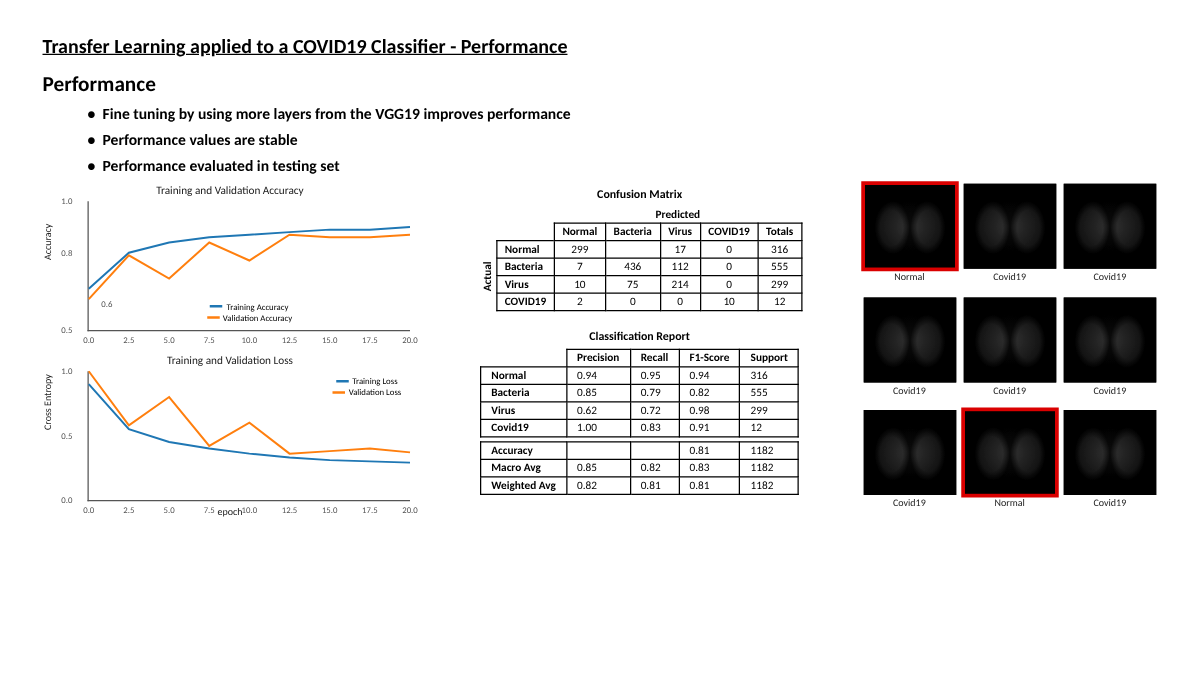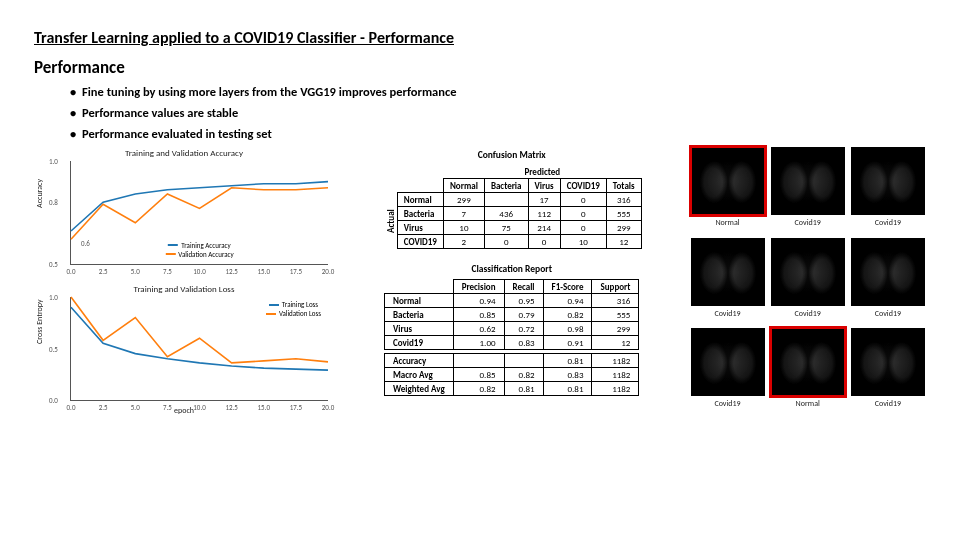--- a/index.html
+++ b/index.html
@@ -26,21 +26,21 @@
 
   .col-tables { width: 340px; display: flex; flex-direction: column; align-items: center; gap: 4px; font-size: 9px; }
   .tbl-title { font-size: 9.5px; font-weight: 600; margin-top: 2px; }
   table { border-collapse: collapse; font-size: 9px; background: #fff; }
   table.cm th, table.cm td { border: 1px solid #000; padding: 1px 6px; text-align: center; }
   table.cm .noborder { border: none; }
   table.cm .spanhdr { border: none; font-weight: 700; }
   table.cm .rowhdr { text-align: left; font-weight: 700; border: 1px solid #000; padding: 1px 6px; }
   table.cm .actual-lbl { border: none; font-weight: 700; writing-mode: vertical-rl; transform: rotate(180deg); padding: 0 2px; }
 
-  table.cr th, table.cr td { border: 1px solid #000; padding: 1px 8px; text-align: right; }
+  table.cr th, table.cr td { border: 1px solid #000; padding: 1px 8px; text-align: left; }
   table.cr .rowhdr { text-align: left; font-weight: 700; }
   table.cr .noborder { border: none; }
 
   .col-images { width: 260px; display: grid; grid-template-columns: repeat(3, 1fr); grid-template-rows: repeat(3, 1fr); gap: 4px; }
   .xray { position: relative; width: 100%; height: 84px; display: flex; flex-direction: column; align-items: center; }
   .xray .img { width: 74px; height: 68px; background:
       radial-gradient(ellipse 18px 28px at 30% 52%, rgba(255,255,255,0.0) 0%, rgba(255,255,255,0.0) 50%, rgba(0,0,0,0.55) 80%),
       radial-gradient(ellipse 18px 28px at 70% 52%, rgba(255,255,255,0.0) 0%, rgba(255,255,255,0.0) 50%, rgba(0,0,0,0.55) 80%),
       radial-gradient(ellipse 40px 36px at 50% 50%, #8a8a8a 0%, #3a3a3a 80%, #111 100%);
       background-blend-mode: normal;

